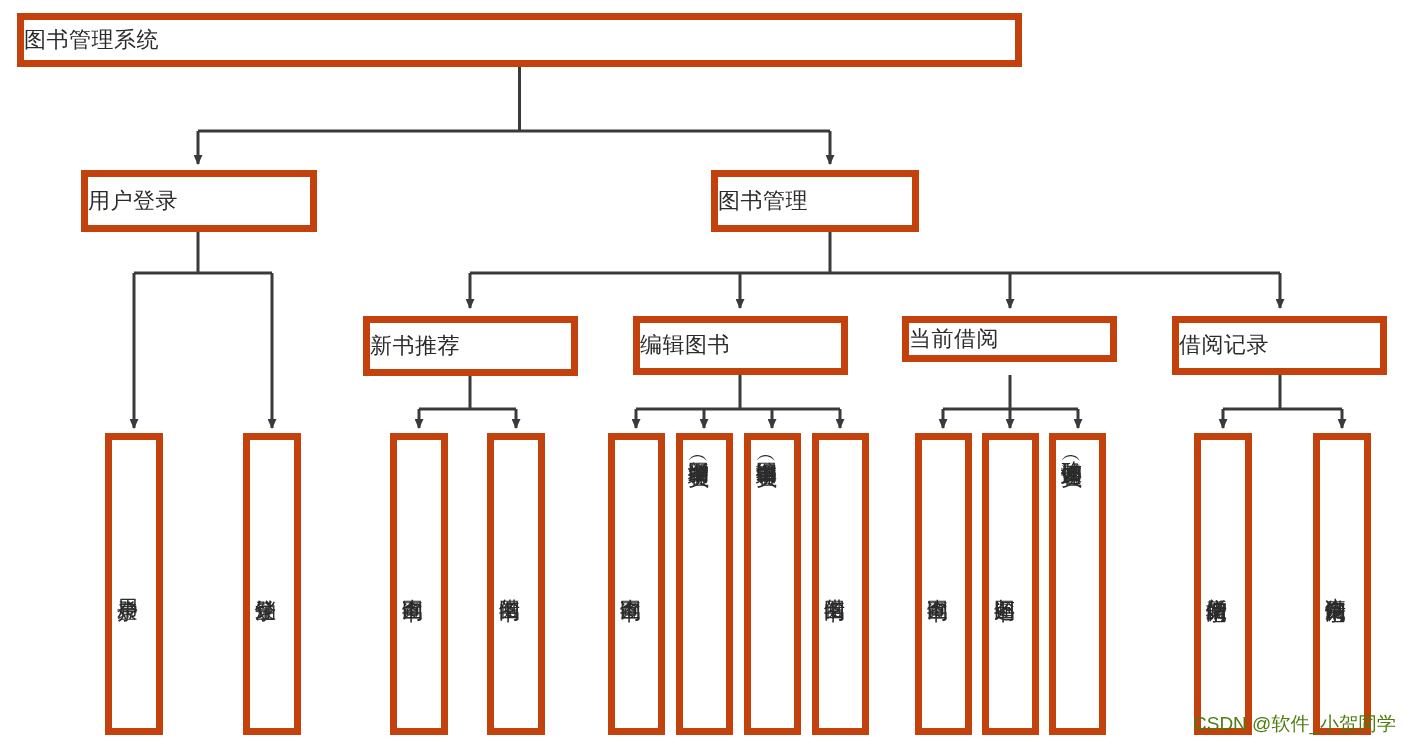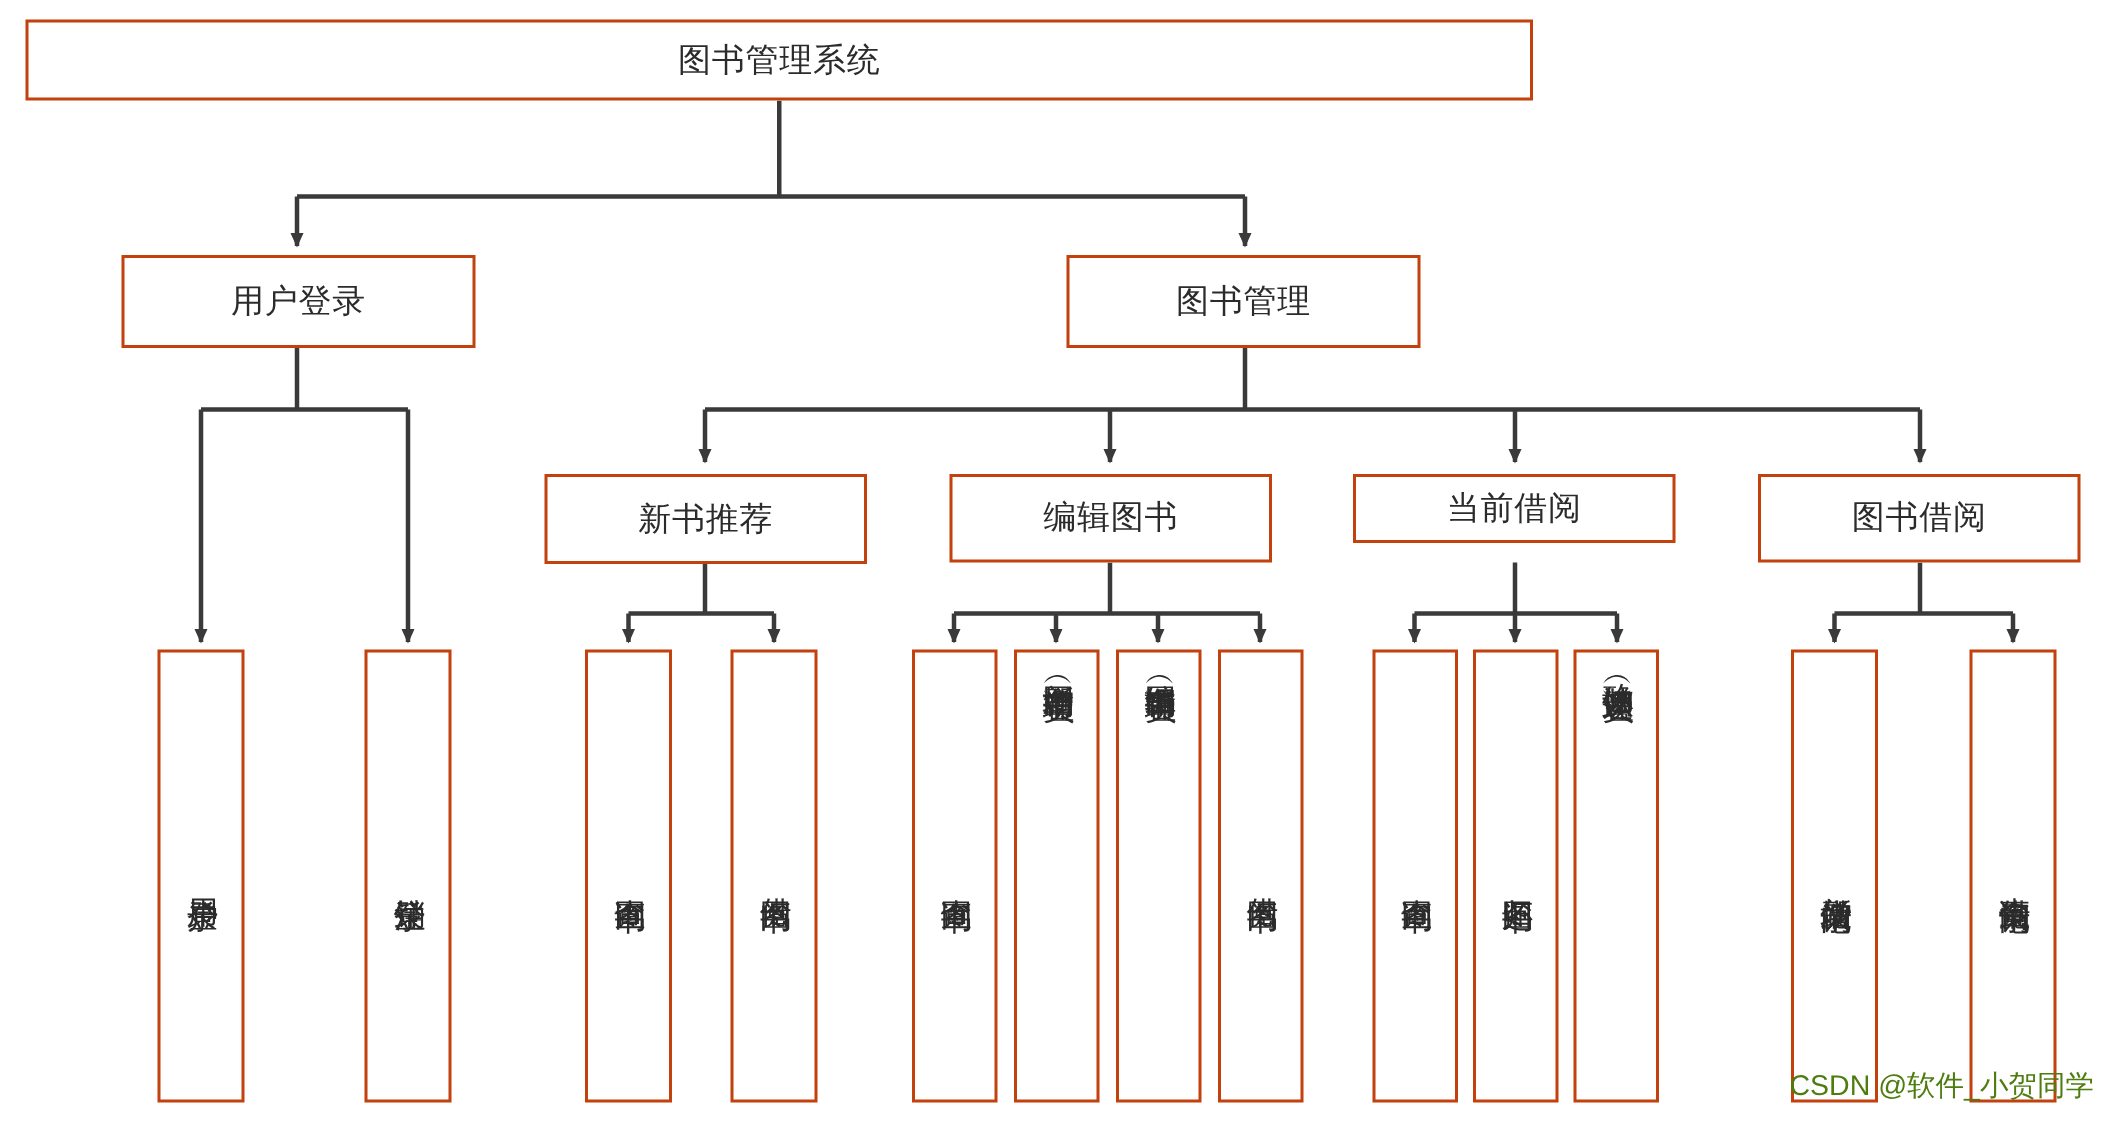--- a/index.html
+++ b/index.html
@@ -21,24 +21,24 @@
     position: absolute;
     left: 0;
     top: 0;
     width: 1405px;
     height: 747px;
   }
   .node-box {
     position: absolute;
     box-sizing: border-box;
     background: #ffffff;
-    border: 2px solid #c2410c;
+    border: 7px solid #c2410c;
     display: flex;
     align-items: center;
-    justify-content: center;
+    justify-content: flex-start;
     overflow: hidden;
   }
   .node-label-h {
     font-size: 22px;
     color: #2b2b2b;
     line-height: 1.1;
     letter-spacing: 0.5px;
     text-align: center;
     white-space: nowrap;
   }
@@ -131,35 +131,35 @@
     </g>
   </svg>
 
   <div class="node-box" style="left:17px; top:13px; width:1005px; height:54px;">
     <span class="node-label-h">图书管理系统</span>
   </div>
 
   <div class="node-box" style="left:81px; top:170px; width:236px; height:62px;">
     <span class="node-label-h">用户登录</span>
   </div>
-  <div class="node-box" style="left:711px; top:170px; width:236px; height:62px;">
+  <div class="node-box" style="left:711px; top:170px; width:208px; height:62px;">
     <span class="node-label-h">图书管理</span>
   </div>
 
   <div class="node-box" style="left:363px; top:316px; width:215px; height:60px;">
     <span class="node-label-h">新书推荐</span>
   </div>
   <div class="node-box" style="left:633px; top:316px; width:215px; height:59px;">
     <span class="node-label-h">编辑图书</span>
   </div>
   <div class="node-box" style="left:902px; top:316px; width:215px; height:46px;">
     <span class="node-label-h">当前借阅</span>
   </div>
   <div class="node-box" style="left:1172px; top:316px; width:215px; height:59px;">
-    <span class="node-label-h">图书借阅</span>
+    <span class="node-label-h">借阅记录</span>
   </div>
 
   <div class="node-box leaf-box center-text" style="left:105px; top:433px; width:58px; height:302px;">
     <span class="node-label-v">用户登录</span>
   </div>
   <div class="node-box leaf-box center-text" style="left:243px; top:433px; width:58px; height:302px;">
     <span class="node-label-v">注销登录</span>
   </div>
 
   <div class="node-box leaf-box center-text" style="left:390px; top:433px; width:58px; height:302px;">

